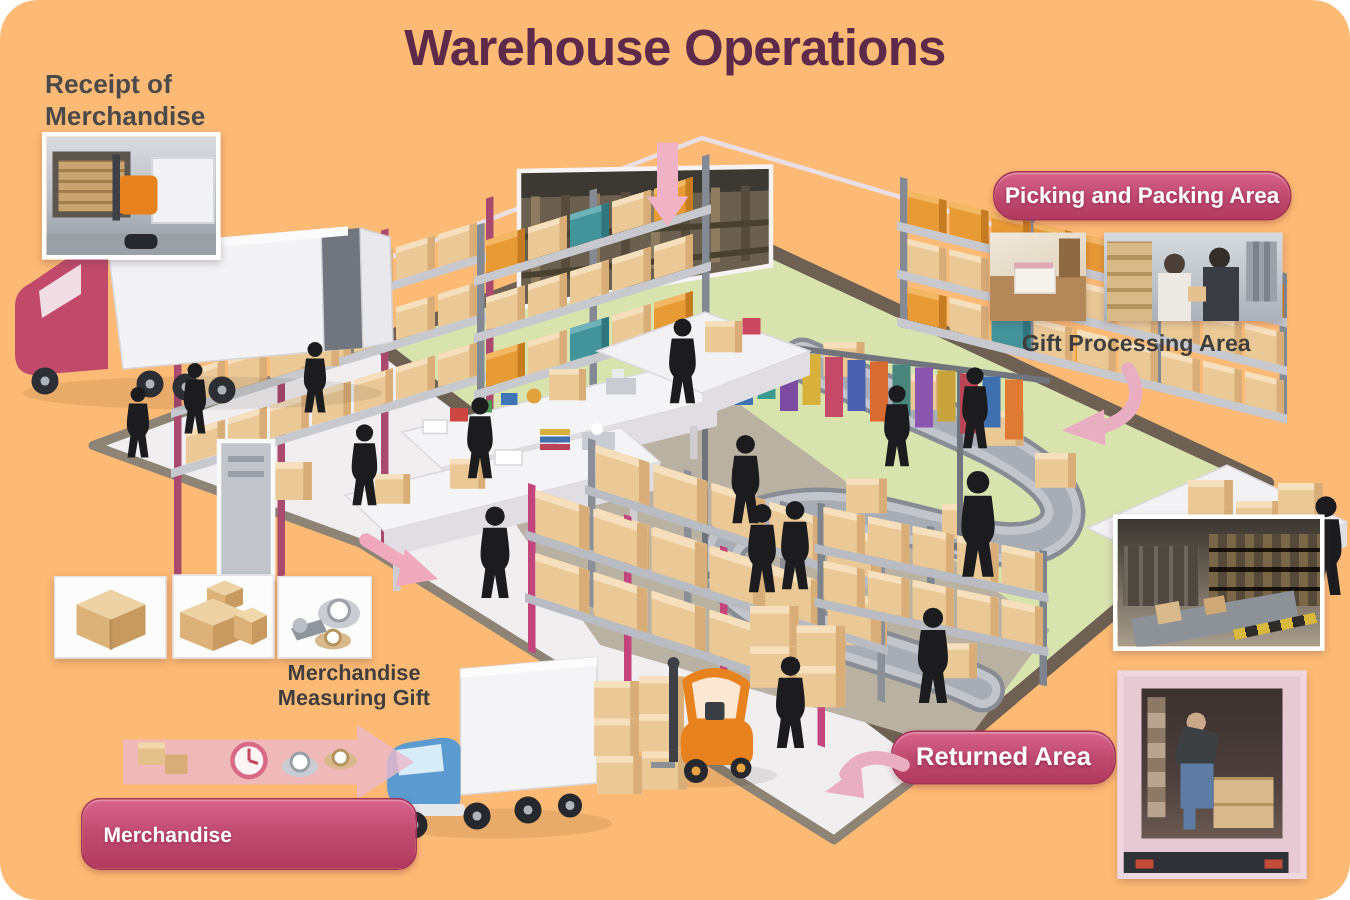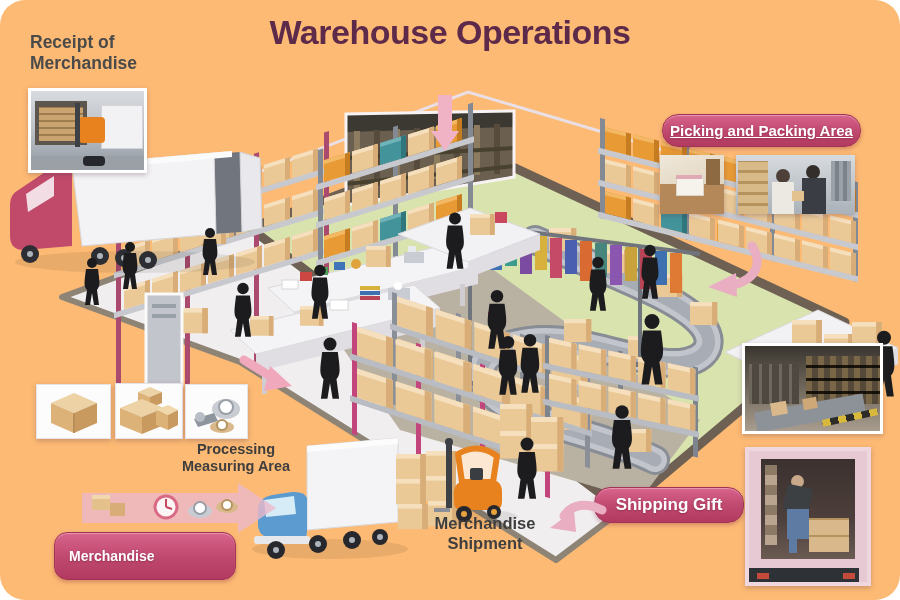--- a/index.html
+++ b/index.html
@@ -18,30 +18,30 @@
   .banner{
     display:flex;align-items:center;justify-content:center;
     background:linear-gradient(180deg,#d8648c 0%,#c14a70 48%,#b23a60 100%);
     color:#fff;font-weight:bold;border-radius:16px;
     border:1px solid #a23355;
     box-shadow:inset 0 1px 1px rgba(255,255,255,.35),0 2px 4px rgba(130,40,70,.35);
     text-shadow:0 1px 2px rgba(90,20,45,.4);
     text-align:center;line-height:1.15;
   }
   #banner-sorting{left:290px;top:63px;width:310px;height:32px;font-size:15.5px;}
-  #banner-picking{left:662px;top:114px;width:197px;height:31px;font-size:15px;text-decoration:underline;}
+  #banner-picking{left:662px;top:114px;width:197px;height:31px;font-size:15px;}
   #banner-receiving{left:20px;top:349px;width:238px;height:33px;font-size:15.5px;}
   #banner-shipping{left:594px;top:487px;width:148px;height:34px;font-size:17px;}
   #banner-storage{
-    left:54px;top:532px;width:182px;height:48px;font-size:14px;
+    left:54px;top:532px;width:224px;height:48px;font-size:14px;
     flex-direction:column;align-items:flex-start;justify-content:center;
     padding-left:14px;box-sizing:border-box;border-radius:13px;text-align:left;
   }
   .cap{color:#3e3e3e;font-weight:bold;text-align:center;line-height:1.2;}
-  #receipt-label{left:30px;top:32px;width:140px;font-size:17.5px;color:#4a4a4a;text-align:left;line-height:1.18;}
+  #receipt-label{left:30px;top:46px;width:140px;font-size:17.5px;color:#4a4a4a;text-align:left;line-height:1.18;}
   #gift-caption{left:655px;top:221px;width:205px;font-size:15.5px;font-weight:600;}
   #returned-caption{left:16px;top:441px;width:165px;font-size:15px;}
   #measuring-caption{left:181px;top:441px;width:110px;font-size:14.5px;}
   #shipment-caption{left:415px;top:514px;width:140px;font-size:16.5px;}
   
   #sorting-arrow{left:431px;top:95px;width:28px;height:58px;}
   #sorting-arrow .stem{position:absolute;left:7px;top:0;width:14px;height:38px;background:#f0b3c6;}
   #sorting-arrow .head{position:absolute;left:0;top:36px;width:0;height:0;
     border-left:14px solid transparent;border-right:14px solid transparent;border-top:20px solid #f0b3c6;}
   
@@ -406,20 +406,21 @@
   </div>
   <div class="ov photo" id="picking-photo-2">
     <span class="ph" style="left:2px;top:6px;width:30px;height:53px;background:repeating-linear-gradient(0deg,#d8b988 0 8px,#b4935f 8px 11px);"></span>
     <span class="ph" style="left:40px;top:14px;width:14px;height:14px;border-radius:50%;background:#4c4038;"></span>
     <span class="ph" style="left:36px;top:27px;width:22px;height:32px;background:#ece8e2;"></span>
     <span class="ph" style="left:70px;top:10px;width:14px;height:14px;border-radius:50%;background:#332e2a;"></span>
     <span class="ph" style="left:66px;top:23px;width:24px;height:36px;background:#3a3e44;"></span>
     <span class="ph" style="right:4px;top:6px;width:20px;height:40px;background:repeating-linear-gradient(90deg,#9aa1a8 0 4px,#7b828a 4px 8px);"></span>
     <span class="ph" style="left:56px;top:36px;width:12px;height:10px;background:#e3c28f;"></span>
   </div>
+  <div class="ov cap" id="gift-caption">Gift Processing Area</div>
   <svg class="ov" style="left:690px;top:240px;" width="80" height="58">
     <path d="M 62,6 C 72,22 68,38 44,45" fill="none" stroke="#e9aec2" stroke-width="9" stroke-linecap="round"></path>
     <polygon points="46,33 18,47 47,57" fill="#e9aec2"></polygon>
   </svg>
 
   <svg class="ov" style="left:238px;top:354px;" width="60" height="42">
     <path d="M 6,6 L 32,22" fill="none" stroke="#f0a8bd" stroke-width="9" stroke-linecap="round"></path>
     <polygon points="32,12 54,32 26,37" fill="#f0a8bd"></polygon>
   </svg>
 
@@ -447,42 +448,41 @@
   <div class="ov photo" style="left:185px;top:384px;width:61px;height:53px;background:#fdfcfd;border:1px solid #e7e2e6;">
     <svg width="61" height="53" viewBox="0 0 61 53">
       <ellipse cx="40" cy="24" rx="14" ry="10" fill="#c9ccd2"></ellipse>
       <circle cx="40" cy="22" r="7" fill="#ffffff" stroke="#9aa0a8" stroke-width="2"></circle>
       <path d="M8,34 L28,28 L32,36 L12,42 Z" fill="#8f959d"></path>
       <circle cx="14" cy="32" r="5" fill="#b9bec6"></circle>
       <ellipse cx="36" cy="42" rx="12" ry="6" fill="#d9b98c"></ellipse>
       <circle cx="36" cy="40" r="5" fill="#fff" stroke="#b4935f" stroke-width="2"></circle>
     </svg>
   </div>
-  <div class="ov cap" id="measuring-caption">Processing Measuring Area</div>
+  <div class="ov cap" id="measuring-caption">Merchandise Measuring Gift</div>
 
   <svg class="ov" style="left:80px;top:481px;" width="200" height="56">
     <polygon points="2,12 158,12 158,2 196,27 158,52 158,42 2,42" fill="#ecb9ca" opacity="0.8"></polygon>
     <rect x="12" y="14" width="18" height="15" fill="#e4c08b"></rect>
       <rect x="12" y="14" width="18" height="4" fill="#f2d8ae"></rect>
     <rect x="30" y="22" width="15" height="13" fill="#d8ad77"></rect>
     <circle cx="86" cy="26" r="11" fill="#fdf4f6" stroke="#d96a85" stroke-width="3"></circle>
     <line x1="86" y1="26" x2="86" y2="18" stroke="#c4485e" stroke-width="2"></line>
     <line x1="86" y1="26" x2="92" y2="28" stroke="#c4485e" stroke-width="2"></line>
     <ellipse cx="120" cy="30" rx="12" ry="7" fill="#c9ccd2"></ellipse>
     <circle cx="120" cy="27" r="6" fill="#fff" stroke="#9aa0a8" stroke-width="2"></circle>
     <ellipse cx="147" cy="26" rx="11" ry="6" fill="#d9b98c"></ellipse>
     <circle cx="147" cy="24" r="5" fill="#fff" stroke="#b4935f" stroke-width="2"></circle>
   </svg>
   <div class="ov banner" id="banner-storage">
     <span>Merchandise</span>
   </div>
 
-  <div class="ov cap" id="shipment-caption">Merchandise Shipment</div>
-
-  <div class="ov banner" id="banner-shipping">Shipping Gift</div>
+
+  <div class="ov banner" id="banner-shipping">Returned Area</div>
   <svg class="ov" style="left:548px;top:500px;" width="60" height="42">
     <path d="M 54,10 C 38,2 24,4 16,16" fill="none" stroke="#e9aec2" stroke-width="9" stroke-linecap="round"></path>
     <polygon points="26,10 2,28 28,32" fill="#e9aec2"></polygon>
   </svg>
 
   <div class="ov photo" id="warehouse-photo">
     <span class="ph" style="right:0;top:10px;width:74px;height:48px;background:repeating-linear-gradient(90deg,#7a6748 0 6px,#55493a 6px 12px),repeating-linear-gradient(0deg,rgba(0,0,0,0) 0 10px,#3a332a 10px 13px);background-blend-mode:multiply;"></span>
     <span class="ph" style="left:4px;top:18px;width:50px;height:40px;background:repeating-linear-gradient(90deg,#6e675e 0 3px,#4e4840 3px 10px);"></span>
     <span class="ph" style="left:10px;bottom:8px;width:110px;height:20px;background:#8d9298;transform:rotate(-10deg);"></span>
     <span class="ph" style="left:26px;bottom:16px;width:16px;height:13px;background:#d9b98c;transform:rotate(-10deg);"></span>

